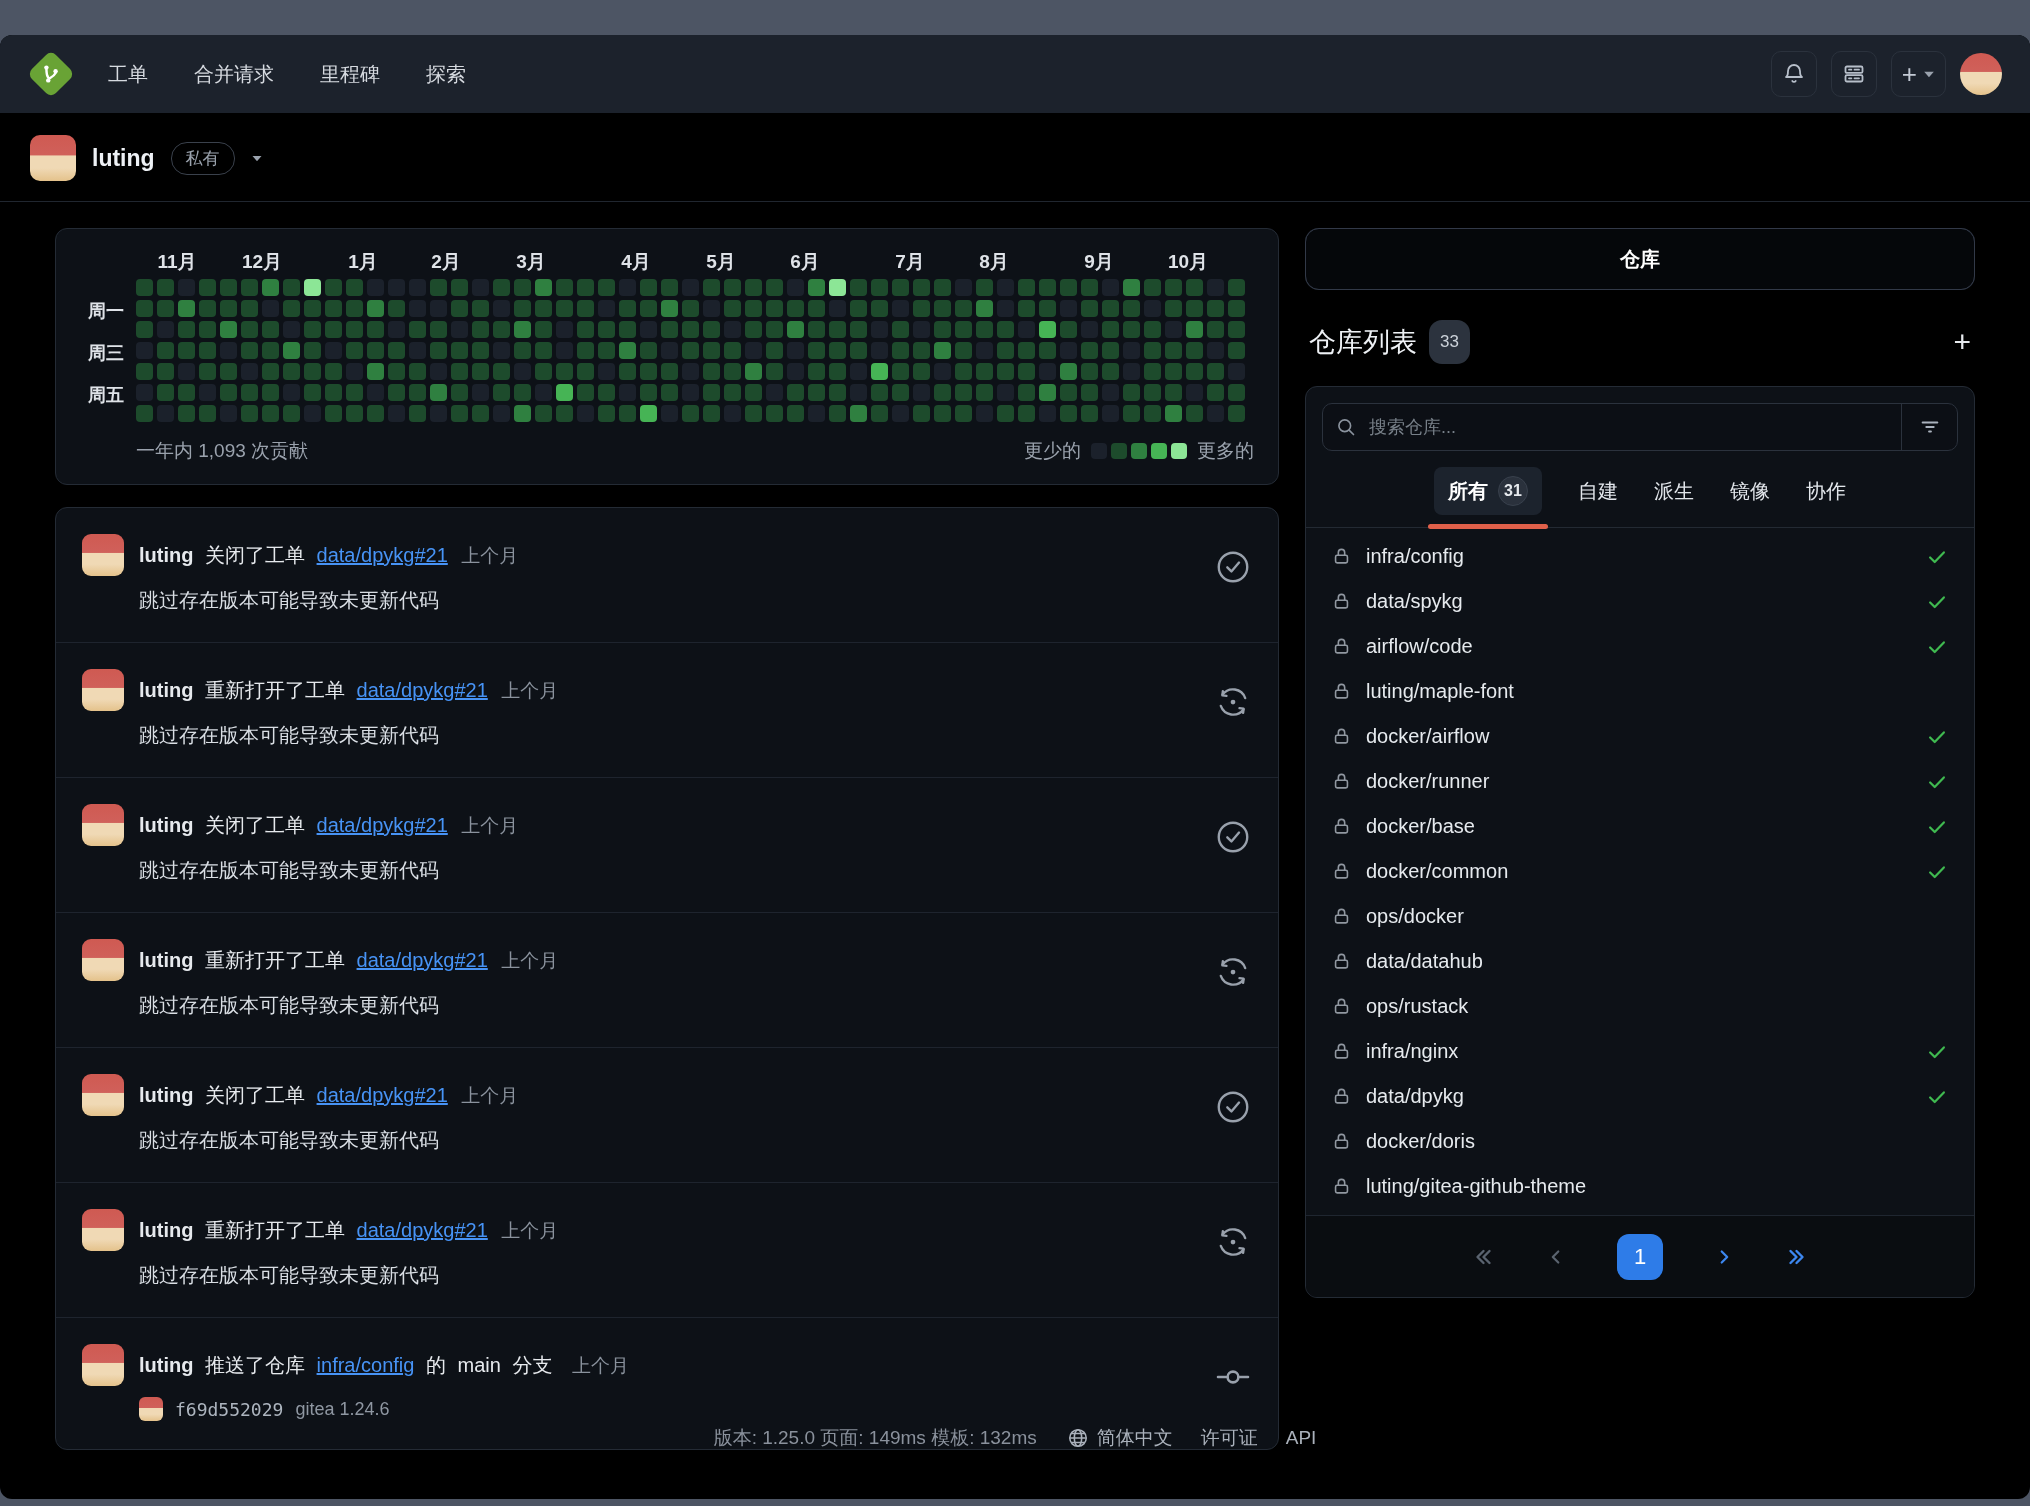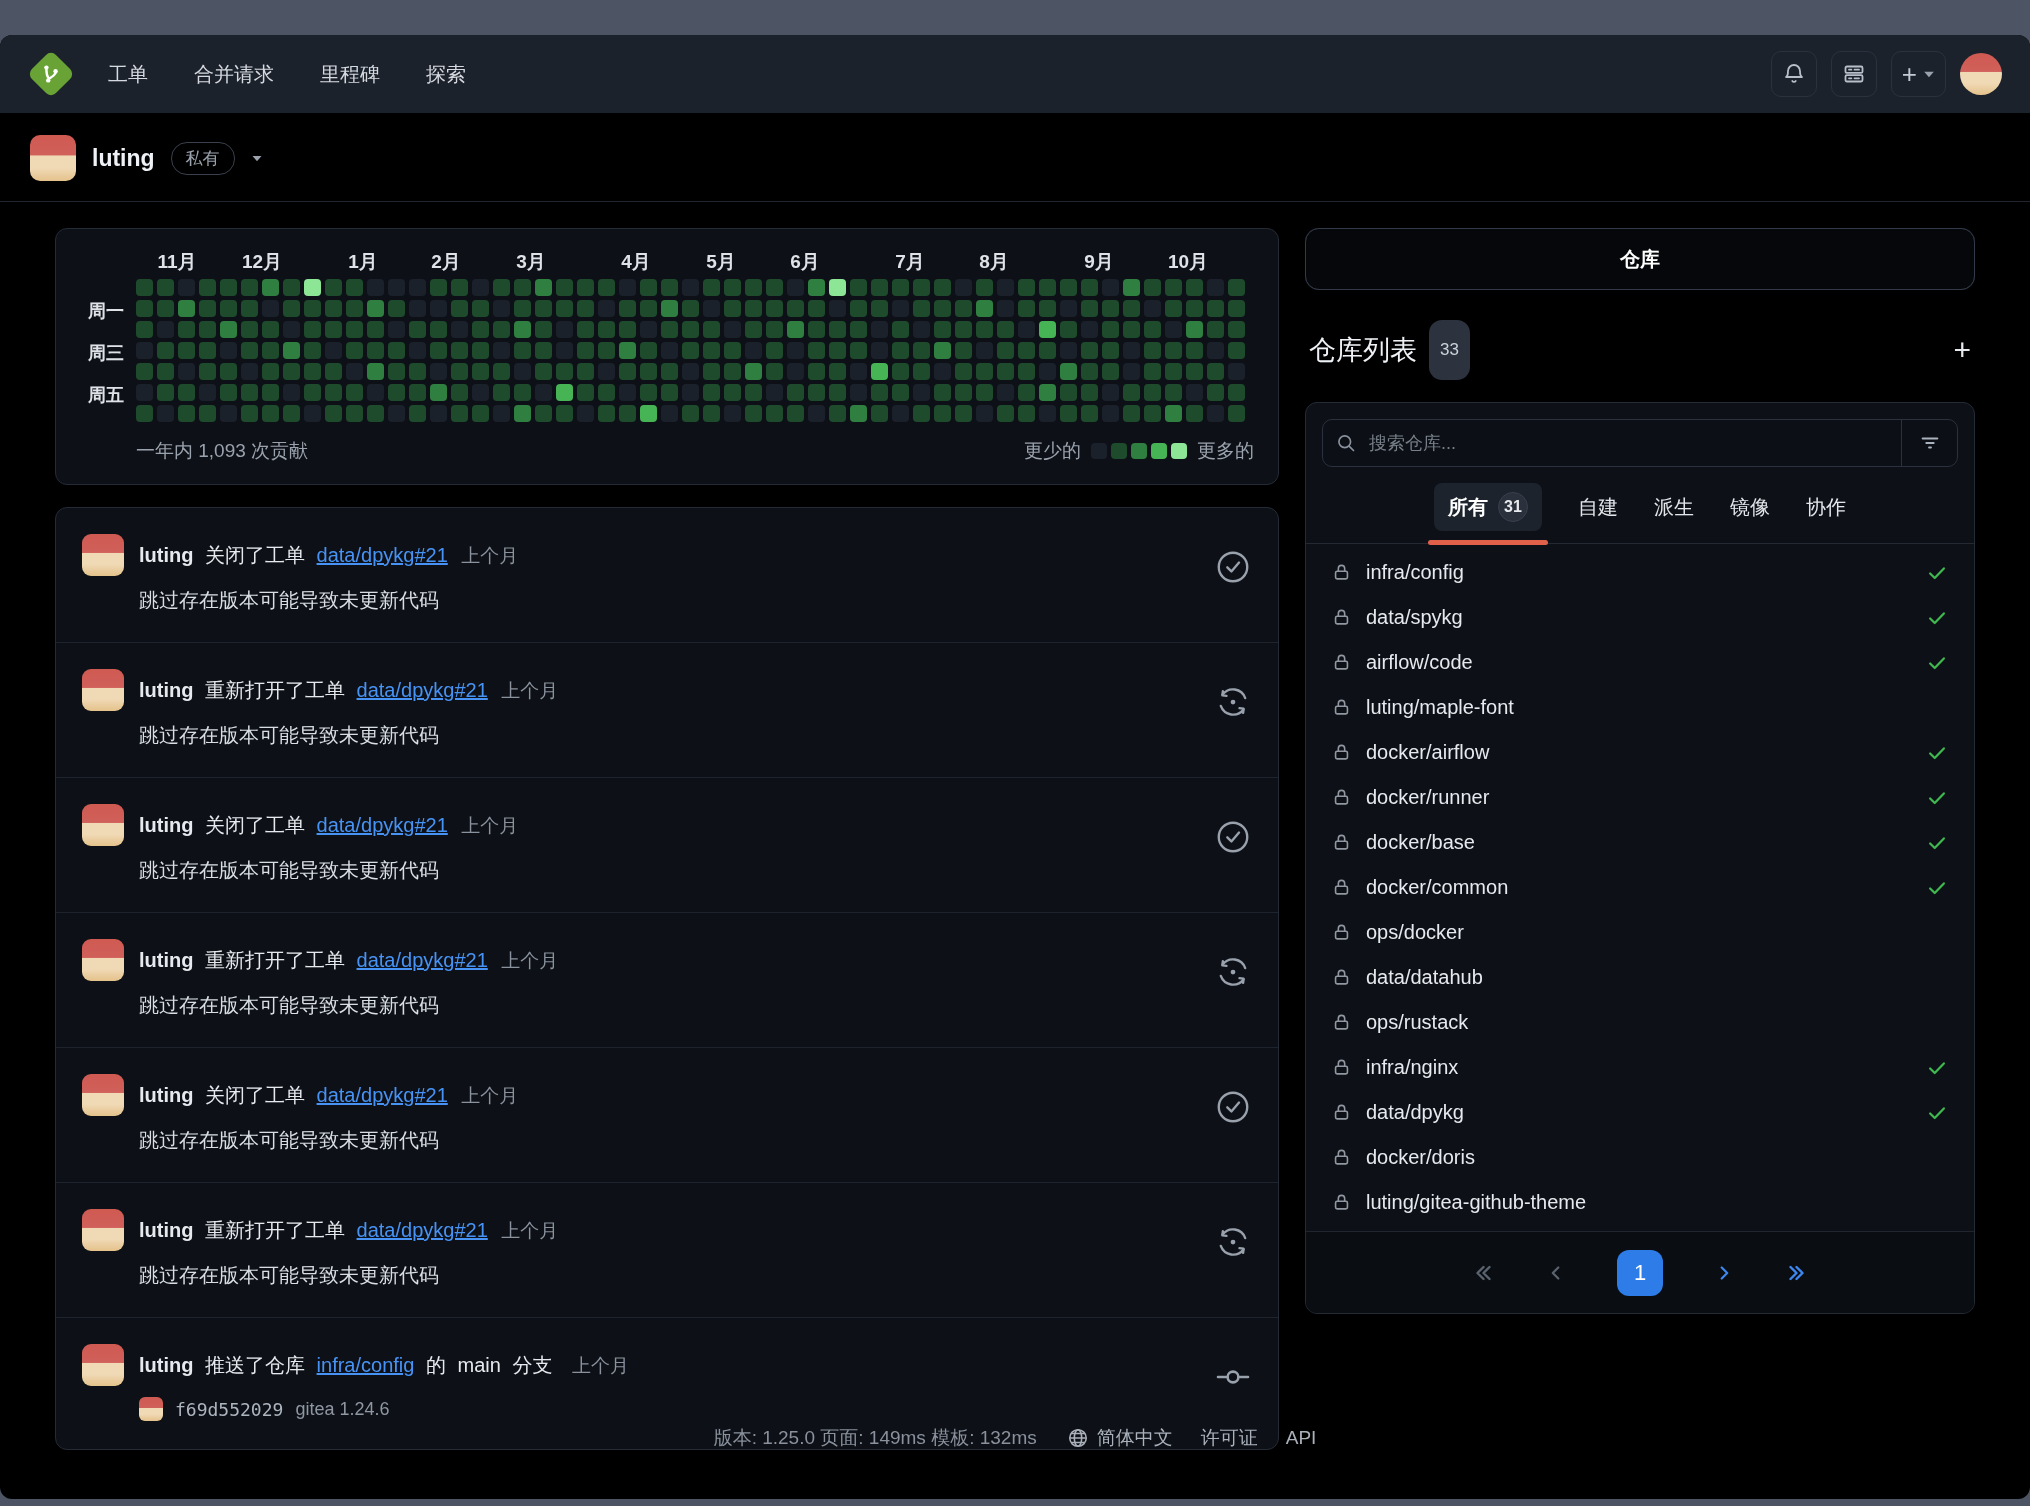--- a/index.html
+++ b/index.html
@@ -72,21 +72,21 @@
   .commit-msg { font-size:18px; color:#8f97a2; }
   .feed-ic { flex:none; margin-left:16px; margin-top:14px; color:#99a1ac; }
 
   
   .switcher { display:flex; background:#262d38; border-radius:14px; height:62px; }
   .switch-seg { flex:1; display:flex; align-items:center; justify-content:center; font-size:20px;
                 color:#cfd5dc; cursor:pointer; border-radius:14px; }
   .switch-seg.active { background:#05070a; border:1px solid #323948; color:#ffffff; font-weight:bold; }
   .repo-head { display:flex; align-items:center; margin:30px 4px 22px 4px; }
   .repo-head-title { color:#eef1f5; font-size:27px; font-weight:500; }
-  .count-badge { background:#2c333e; color:#ccd2d9; font-size:17px; border-radius:13px; padding:20px 11px; margin-left:12px; }
+  .count-badge { background:#2c333e; color:#ccd2d9; font-size:17px; border-radius:13px; padding:12px 11px; margin-left:12px; }
   .add-repo { margin-left:auto; color:#e6e9ed; font-size:30px; font-weight:300; cursor:pointer; line-height:1; }
 
   .repo-card { overflow:hidden; }
   .search-wrap { padding:16px; }
   .search-box { display:flex; align-items:center; border:1px solid #2b323d; border-radius:10px; height:48px; background:#0c0f15; }
   .search-box svg { margin:0 13px; flex:none; }
   .search-input { flex:1; background:transparent; border:none; outline:none; color:#e6e9ed; font-size:18px;
                   font-family:"Liberation Sans",sans-serif; }
   .search-input::placeholder { color:#788089; }
   .filter-btn { width:56px; height:100%; border-left:1px solid #2b323d; display:flex; align-items:center;

